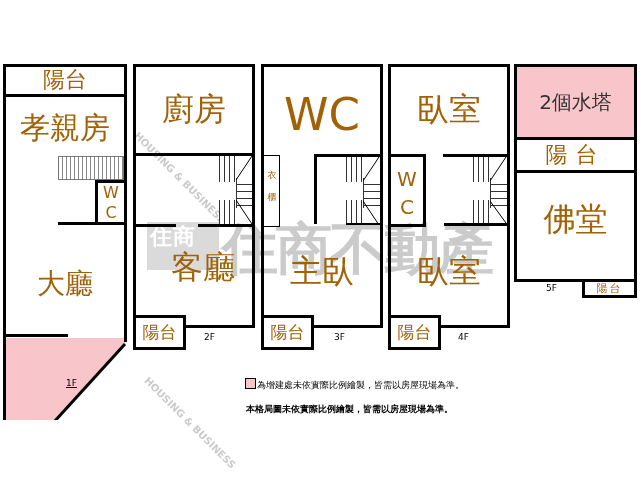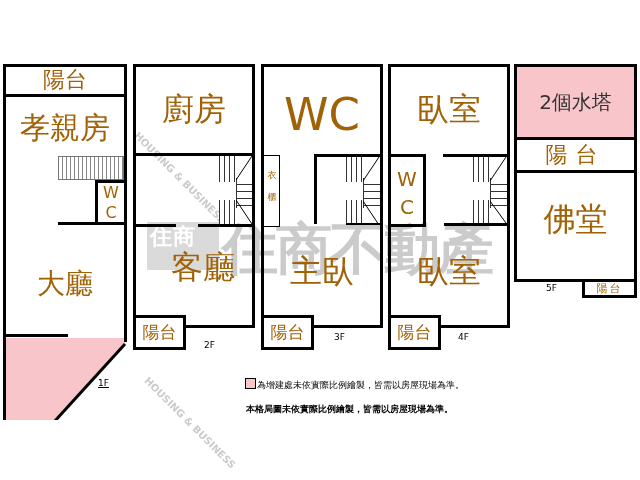--- a/index.html
+++ b/index.html
@@ -47,21 +47,21 @@
 
   <div class="box" style="left:95px; top:180px; width:32px; height:45px;"></div>
   <div class="room-label" style="left:98px; top:182px; width:26px; height:20px; font-size:16px;">W</div>
   <div class="room-label" style="left:98px; top:202px; width:26px; height:20px; font-size:16px;">C</div>
 
   <div class="stairs-h" style="left:58px; top:156px; width:66px; height:24px;"></div>
 
   <div class="room-label" style="left:6px; top:66px; width:118px; height:28px; font-size:22px;">陽台</div>
   <div class="room-label" style="left:6px; top:108px; width:118px; height:40px; font-size:30px;">孝親房</div>
   <div class="room-label" style="left:6px; top:262px; width:118px; height:44px; font-size:28px;">大廳</div>
-  <div class="floor-tag" style="left:98px; top:378px;text-decoration:underline;">1F</div>
+  <div class="floor-tag" style="left:66px; top:378px;text-decoration:underline;">1F</div>
 </div>
 
 <div>
   <div class="wall" style="left:133px; top:64px; width:3px; height:286px;"></div>
   <div class="wall" style="left:133px; top:64px; width:122px; height:3px;"></div>
   <div class="wall" style="left:252px; top:64px; width:3px; height:264px;"></div>
   <div class="wall" style="left:133px; top:153px; width:122px; height:3px;"></div>
   <div class="wall" style="left:133px; top:224px; width:43px; height:3px;"></div>
   <div class="wall" style="left:198px; top:224px; width:57px; height:3px;"></div>
   <div class="wall" style="left:183px; top:325px; width:72px; height:3px;"></div>
@@ -72,21 +72,21 @@
   <svg class="abs" style="left:236px; top:156px;" width="17" height="68">
     <line x1="0" y1="24" x2="16" y2="0" stroke="#000" stroke-width="1"></line>
     <line x1="0" y1="44" x2="16" y2="68" stroke="#000" stroke-width="1"></line>
   </svg>
 
   <div class="box" style="left:133px; top:315px; width:53px; height:35px;"></div>
   <div class="room-label" style="left:136px; top:318px; width:47px; height:29px; font-size:17px;">陽台</div>
 
   <div class="room-label" style="left:136px; top:88px; width:116px; height:44px; font-size:32px;">廚房</div>
   <div class="room-label" style="left:136px; top:246px; width:134px; height:44px; font-size:32px;">客廳</div>
-  <div class="floor-tag" style="left:204px; top:340px;">2F</div>
+  <div class="floor-tag" style="left:204px; top:332px;">2F</div>
 </div>
 
 <div>
   <div class="wall" style="left:261px; top:64px; width:3px; height:286px;"></div>
   <div class="wall" style="left:261px; top:64px; width:122px; height:3px;"></div>
   <div class="wall" style="left:380px; top:64px; width:3px; height:264px;"></div>
   <div class="wall" style="left:314px; top:154px; width:69px; height:3px;"></div>
   <div class="wall" style="left:314px; top:154px; width:3px; height:70px;"></div>
   <div class="wall" style="left:312px; top:325px; width:71px; height:3px;"></div>
 

